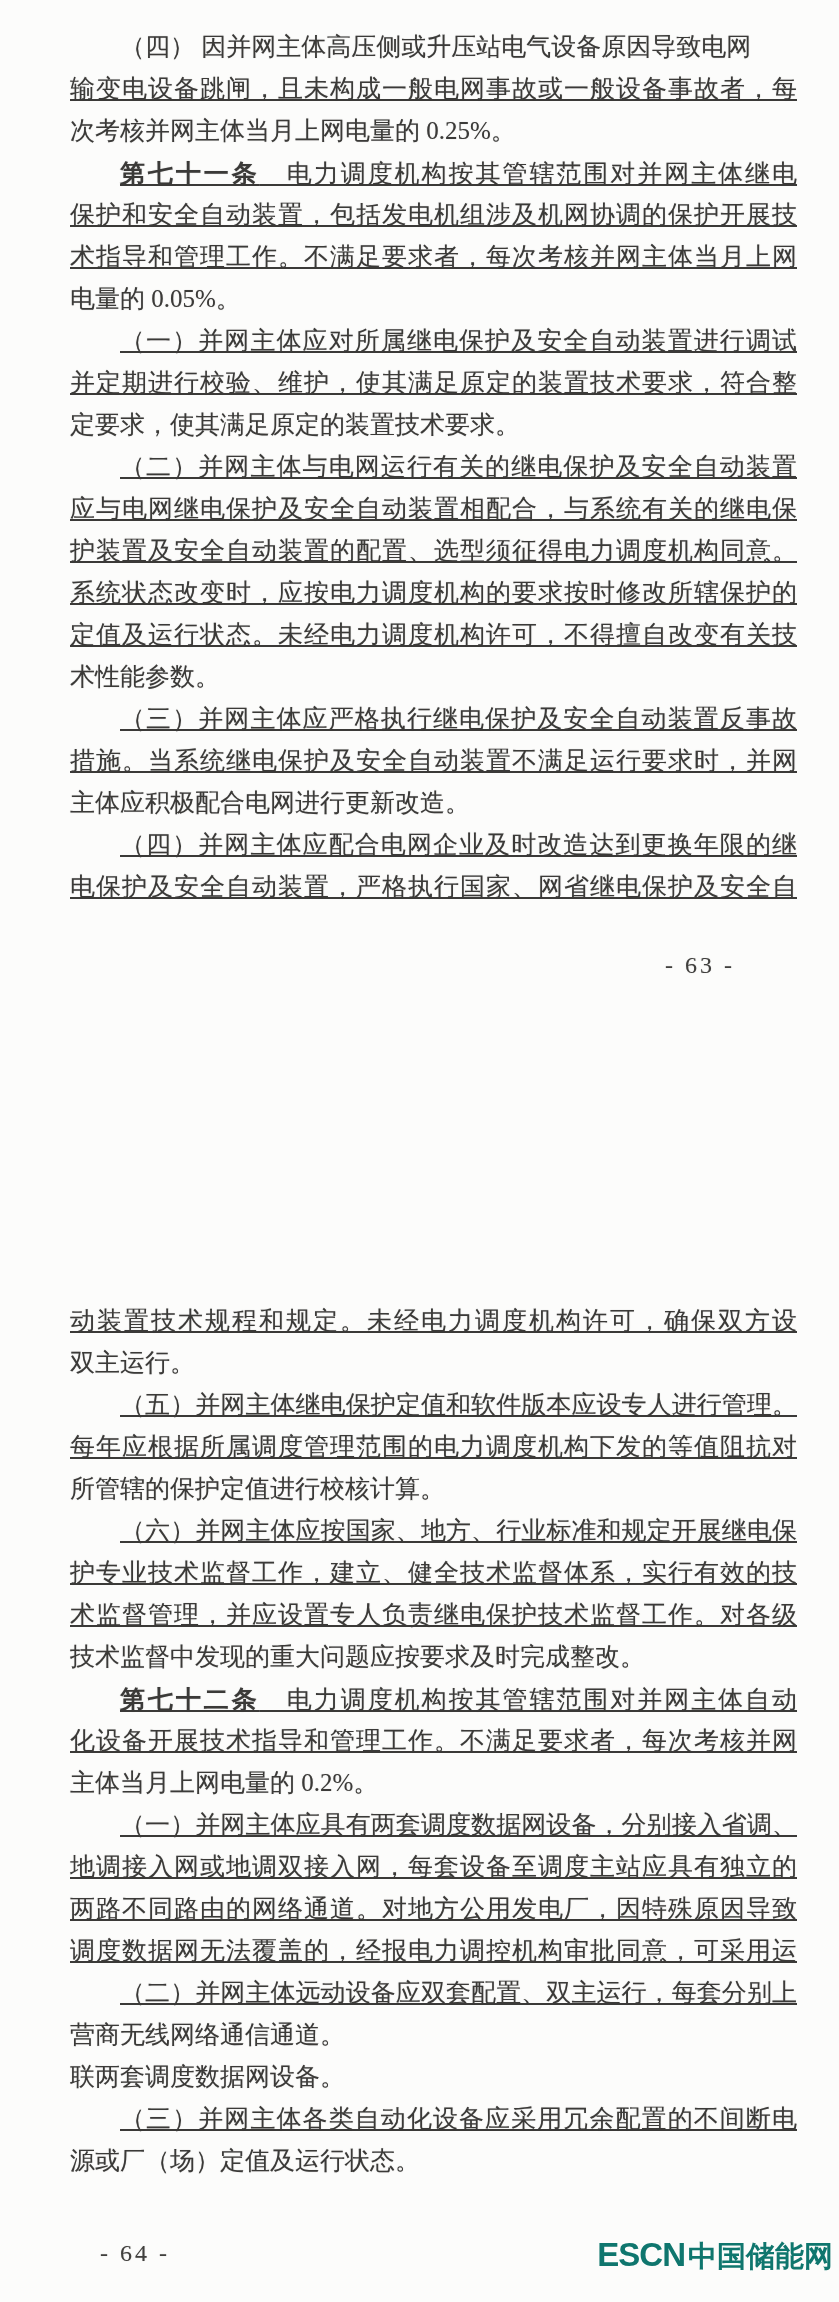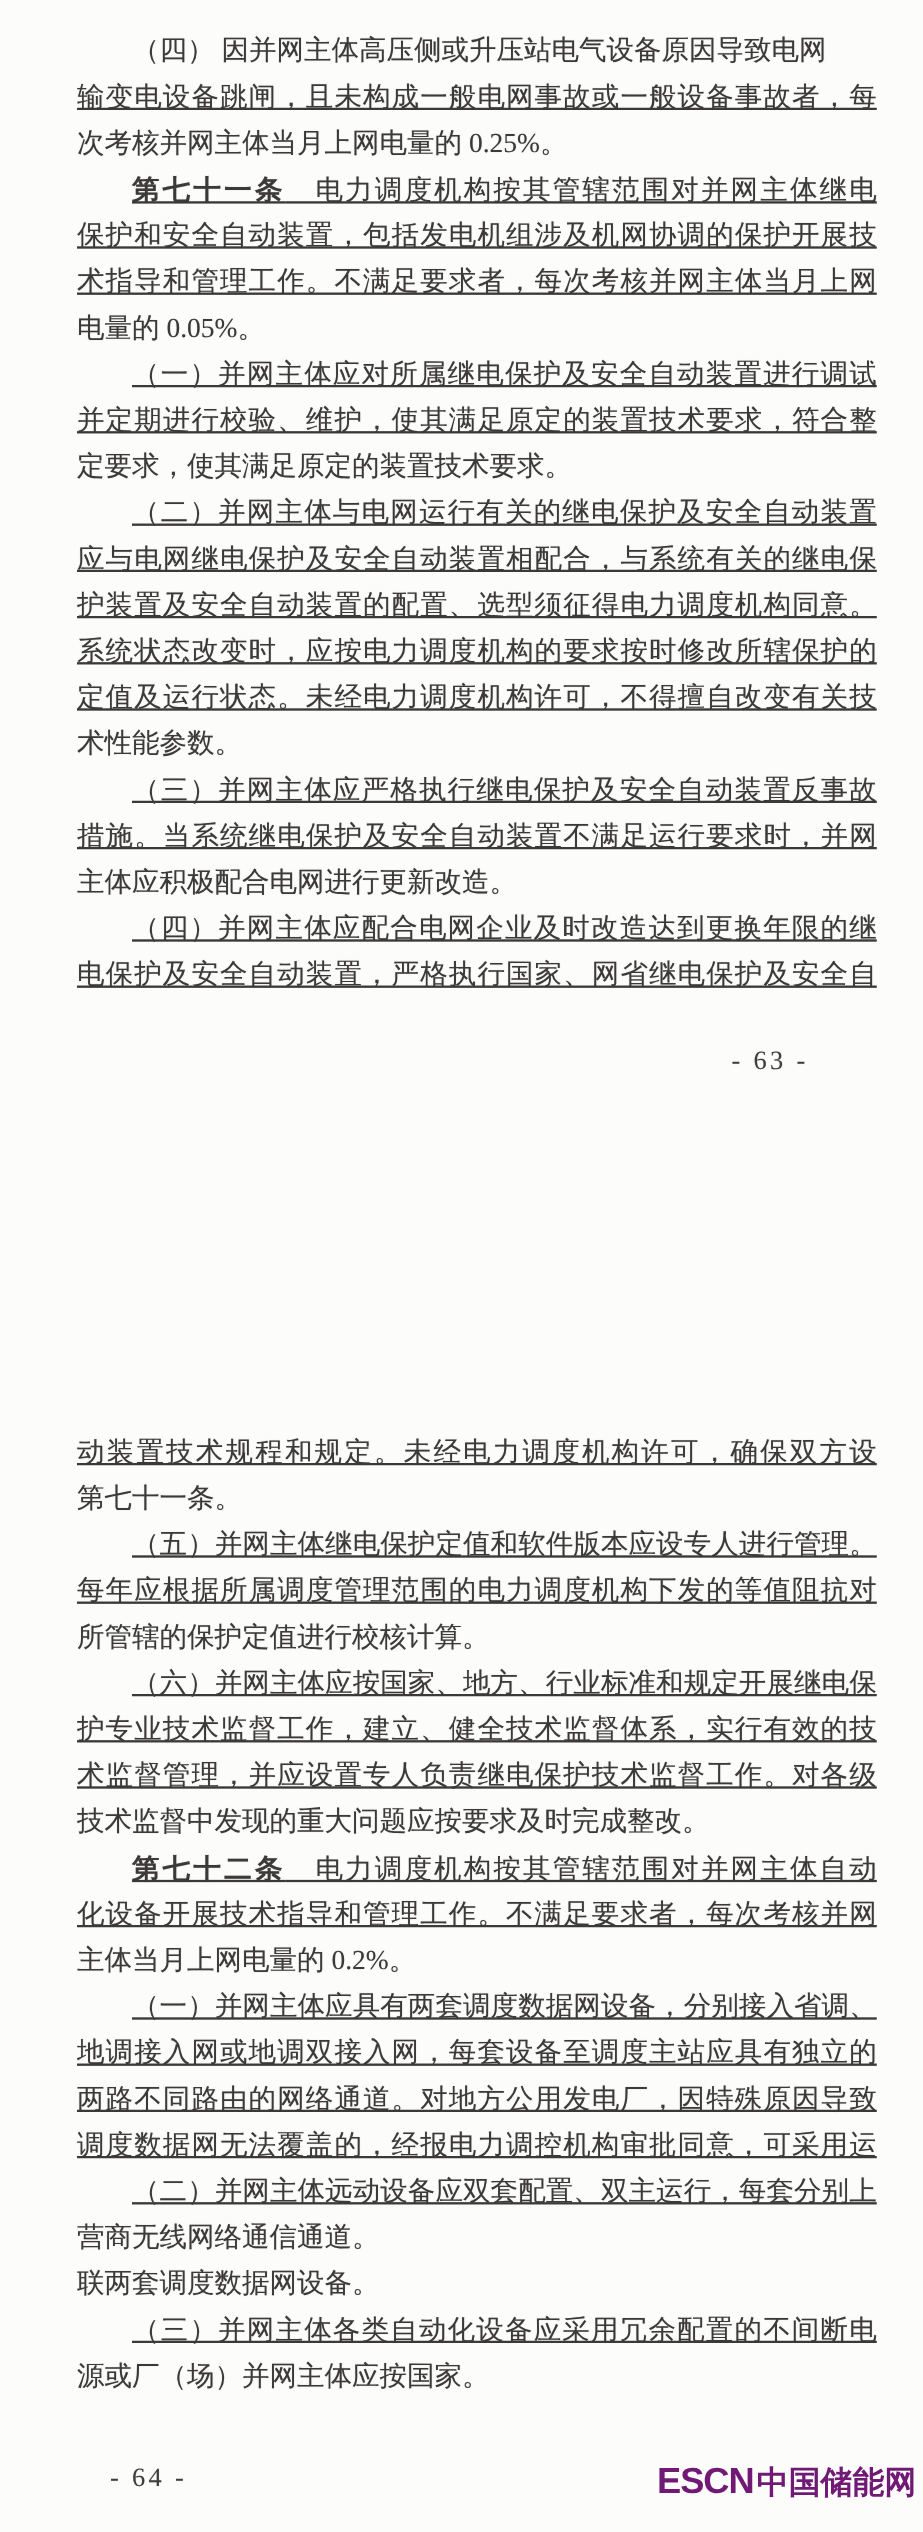--- a/index.html
+++ b/index.html
@@ -104,39 +104,39 @@
     <div class="line"><span>主体应积极配合电网进行更新改造。</span></div>
     <div class="line indent just"><span>（四）并网主体应配合电网企业及时改造达到更换年限的继</span></div>
     <div class="line just"><span>电保护及安全自动装置，严格执行国家、网省继电保护及安全自</span></div>
   </div>
 
 <div id="pagenum63" class="pagenum">- 63 -</div>
 
 <div id="page64-lines" class="page-block">
 
 <div class="line just"><span>动装置技术规程和规定。未经电力调度机构许可，确保双方设</span></div>
-    <div class="line"><span>第七十一条。</span></div>
+    <div class="line"><span>双主运行。</span></div>
     <div class="line indent just"><span>（五）并网主体继电保护定值和软件版本应设专人进行管理。</span></div>
     <div class="line just"><span>每年应根据所属调度管理范围的电力调度机构下发的等值阻抗对</span></div>
     <div class="line"><span>所管辖的保护定值进行校核计算。</span></div>
     <div class="line indent just"><span>（六）并网主体应按国家、地方、行业标准和规定开展继电保</span></div>
     <div class="line just"><span>护专业技术监督工作，建立、健全技术监督体系，实行有效的技</span></div>
     <div class="line just"><span>术监督管理，并应设置专人负责继电保护技术监督工作。对各级</span></div>
     <div class="line"><span>技术监督中发现的重大问题应按要求及时完成整改。</span></div>
     <div class="line indent just"><b class="term">第七十二条</b><span>　电力调度机构按其管辖范围对并网主体自动</span></div>
     <div class="line just"><span>化设备开展技术指导和管理工作。不满足要求者，每次考核并网</span></div>
     <div class="line"><span>主体当月上网电量的 0.2%。</span></div>
     <div class="line indent just"><span>（一）并网主体应具有两套调度数据网设备，分别接入省调、</span></div>
     <div class="line just"><span>地调接入网或地调双接入网，每套设备至调度主站应具有独立的</span></div>
     <div class="line just"><span>两路不同路由的网络通道。对地方公用发电厂，因特殊原因导致</span></div>
     <div class="line just"><span>调度数据网无法覆盖的，经报电力调控机构审批同意，可采用运</span></div>
     <div class="line indent just"><span>（二）并网主体远动设备应双套配置、双主运行，每套分别上</span></div>
     <div class="line"><span>营商无线网络通信通道。</span></div>
     <div class="line"><span>联两套调度数据网设备。</span></div>
     <div class="line indent just"><span>（三）并网主体各类自动化设备应采用冗余配置的不间断电</span></div>
-    <div class="line"><span>源或厂（场）并网主体应按国家。</span></div>
+    <div class="line"><span>源或厂（场）定值及运行状态。</span></div>
   </div>
 
 <div id="pagenum64" class="pagenum">- 64 -</div>
 
-<div class="logo" style="color: #701a75;">
+<div class="logo" style="color: #0f766e;">
   <span class="latin">ESCN</span><span class="cn">中国储能网</span>
 </div>
 
 </body></html>

